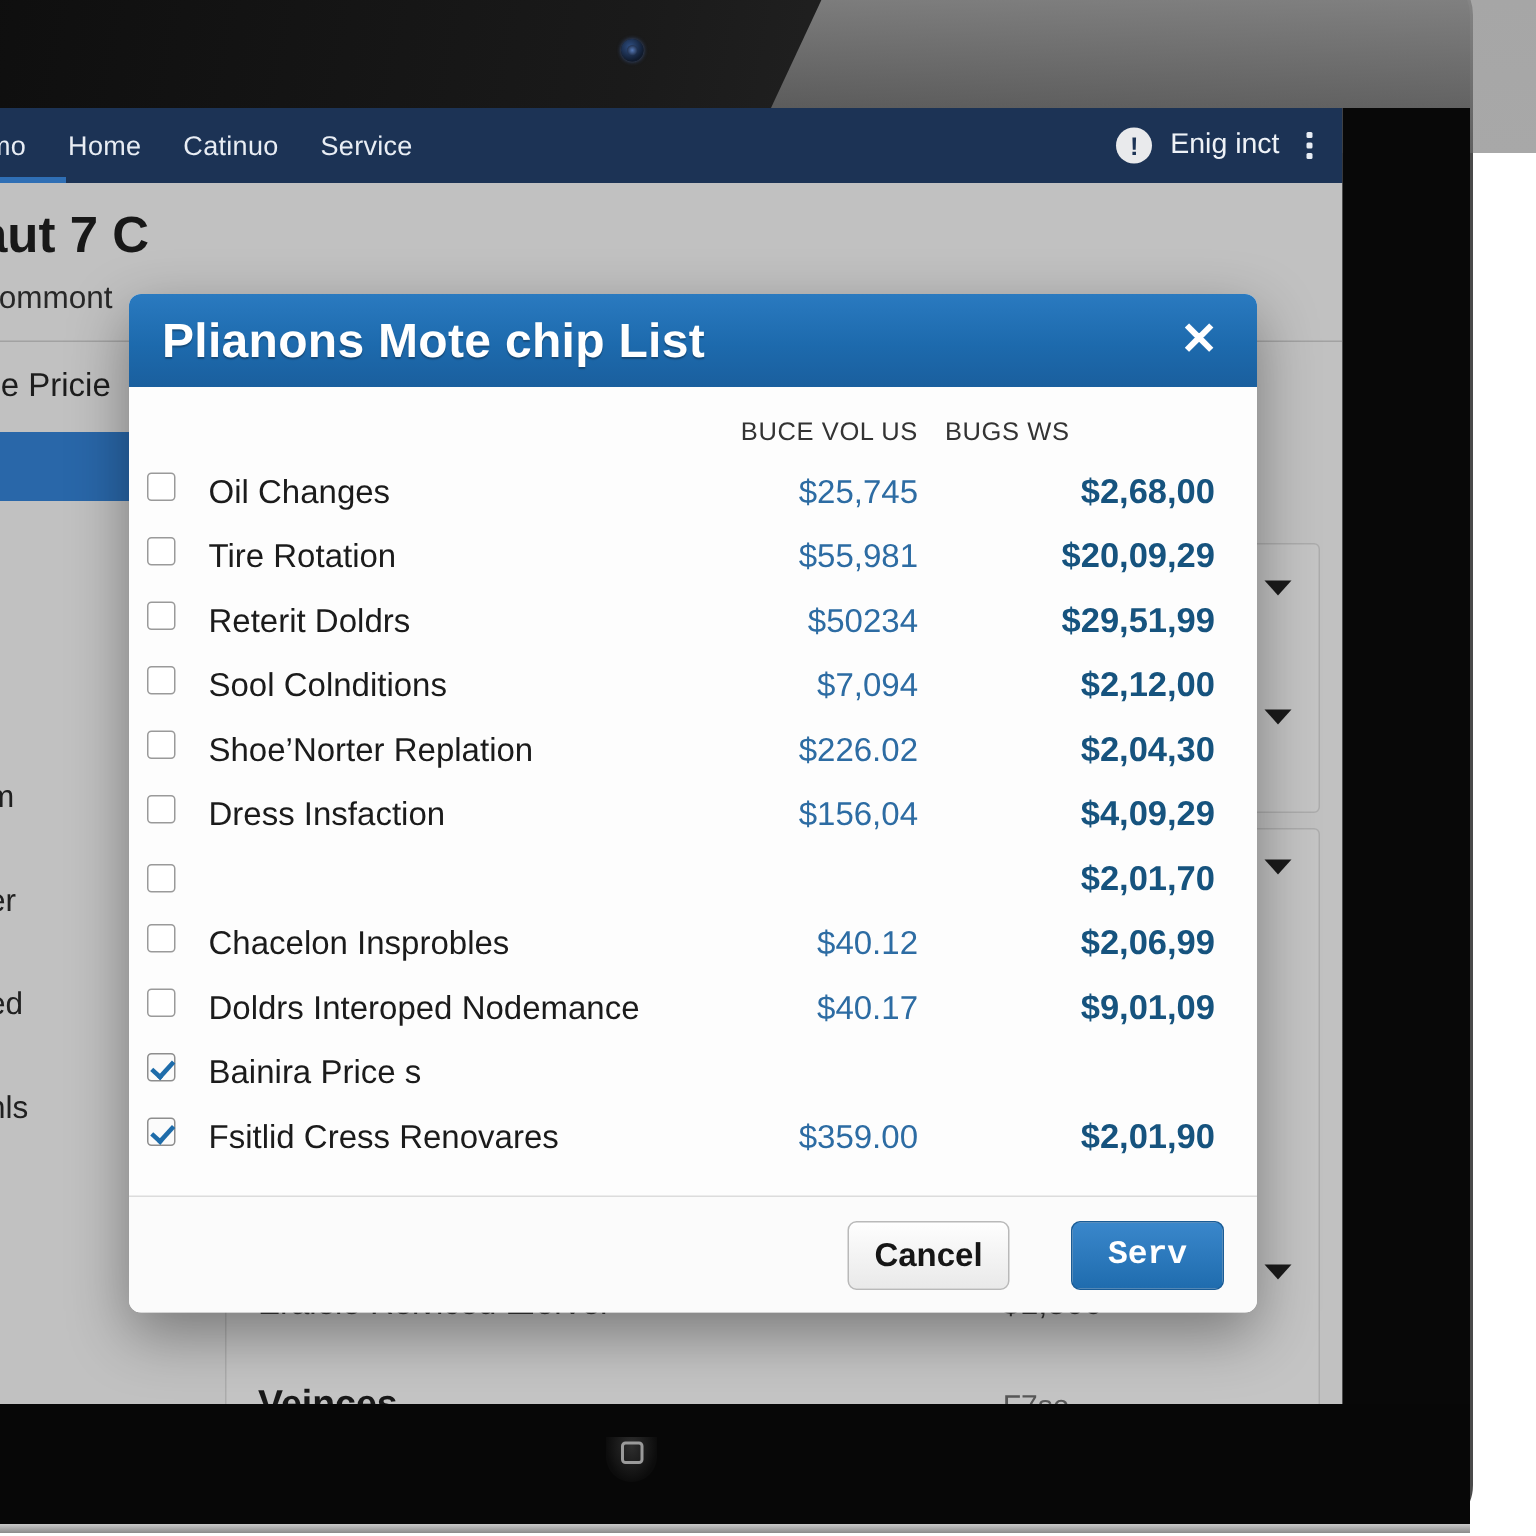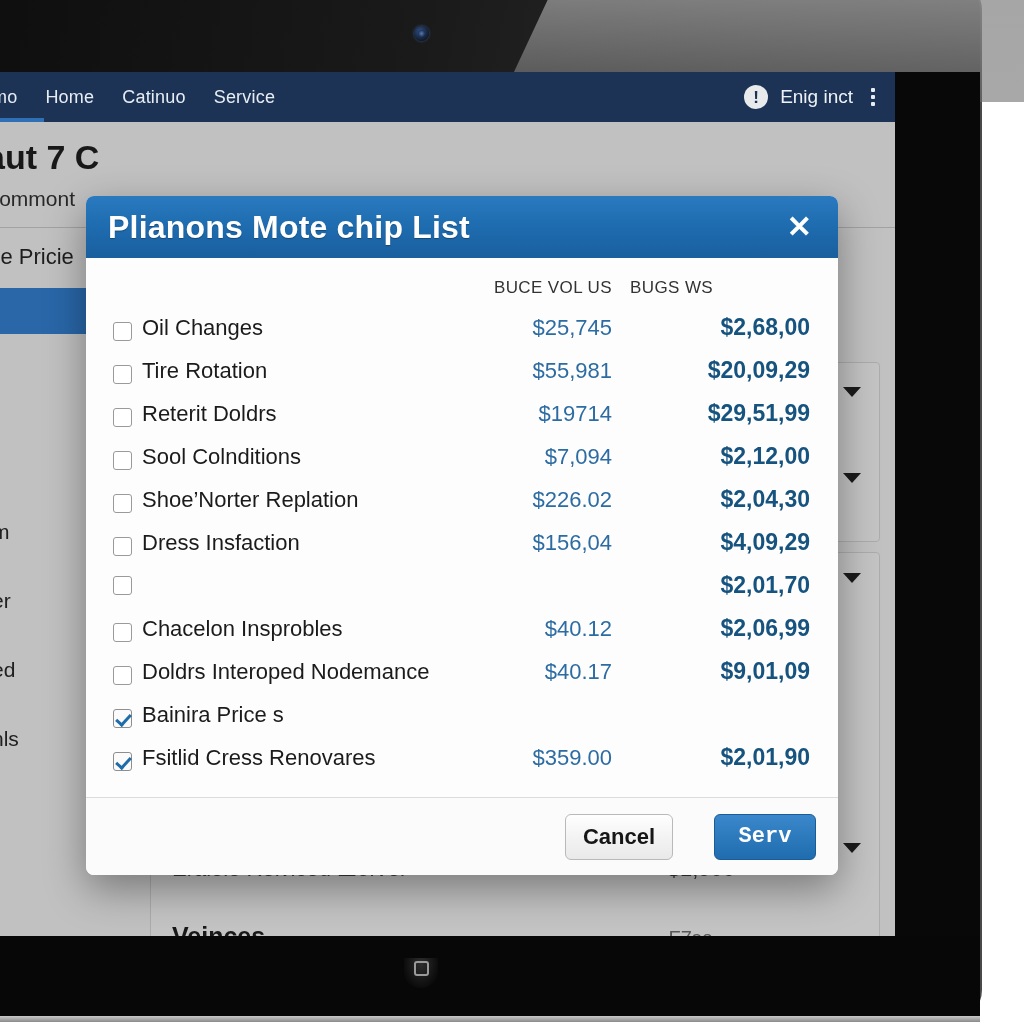--- a/index.html
+++ b/index.html
@@ -295,24 +295,24 @@
 
   .item-row {
     display: flex;
     align-items: center;
     height: 43px;
     font-size: 22px;
   }
   .item-name {
     flex: 0 0 344px;
     display: flex;
-    align-items: flex-end;
-    gap: 10px;
+    align-items: flex-start;
+    gap: 22px;
     color: #1b1b1b;
-    padding-left: 27px;
+    padding-left: 12px;
     white-space: nowrap;
   }
   .cbox {
     width: 19px; height: 19px;
     border: 1px solid #9a9a9a;
     border-radius: 3px;
     background: #ffffff;
     flex: 0 0 auto;
     position: relative;
   }
@@ -527,21 +527,21 @@
                   <span>Tire Rotation</span>
                 </div>
                 <div class="price-a">$55,981</div>
                 <div class="price-b">$20,09,29</div>
               </div>
               <div class="item-row">
                 <div class="item-name">
                   <span class="cbox"></span>
                   <span>Reterit Doldrs</span>
                 </div>
-                <div class="price-a">$19714</div>
+                <div class="price-a">$50234</div>
                 <div class="price-b">$29,51,99</div>
               </div>
               <div class="item-row">
                 <div class="item-name">
                   <span class="cbox"></span>
                   <span>Sool Colnditions</span>
                 </div>
                 <div class="price-a">$7,094</div>
                 <div class="price-b">$2,12,00</div>
               </div>

